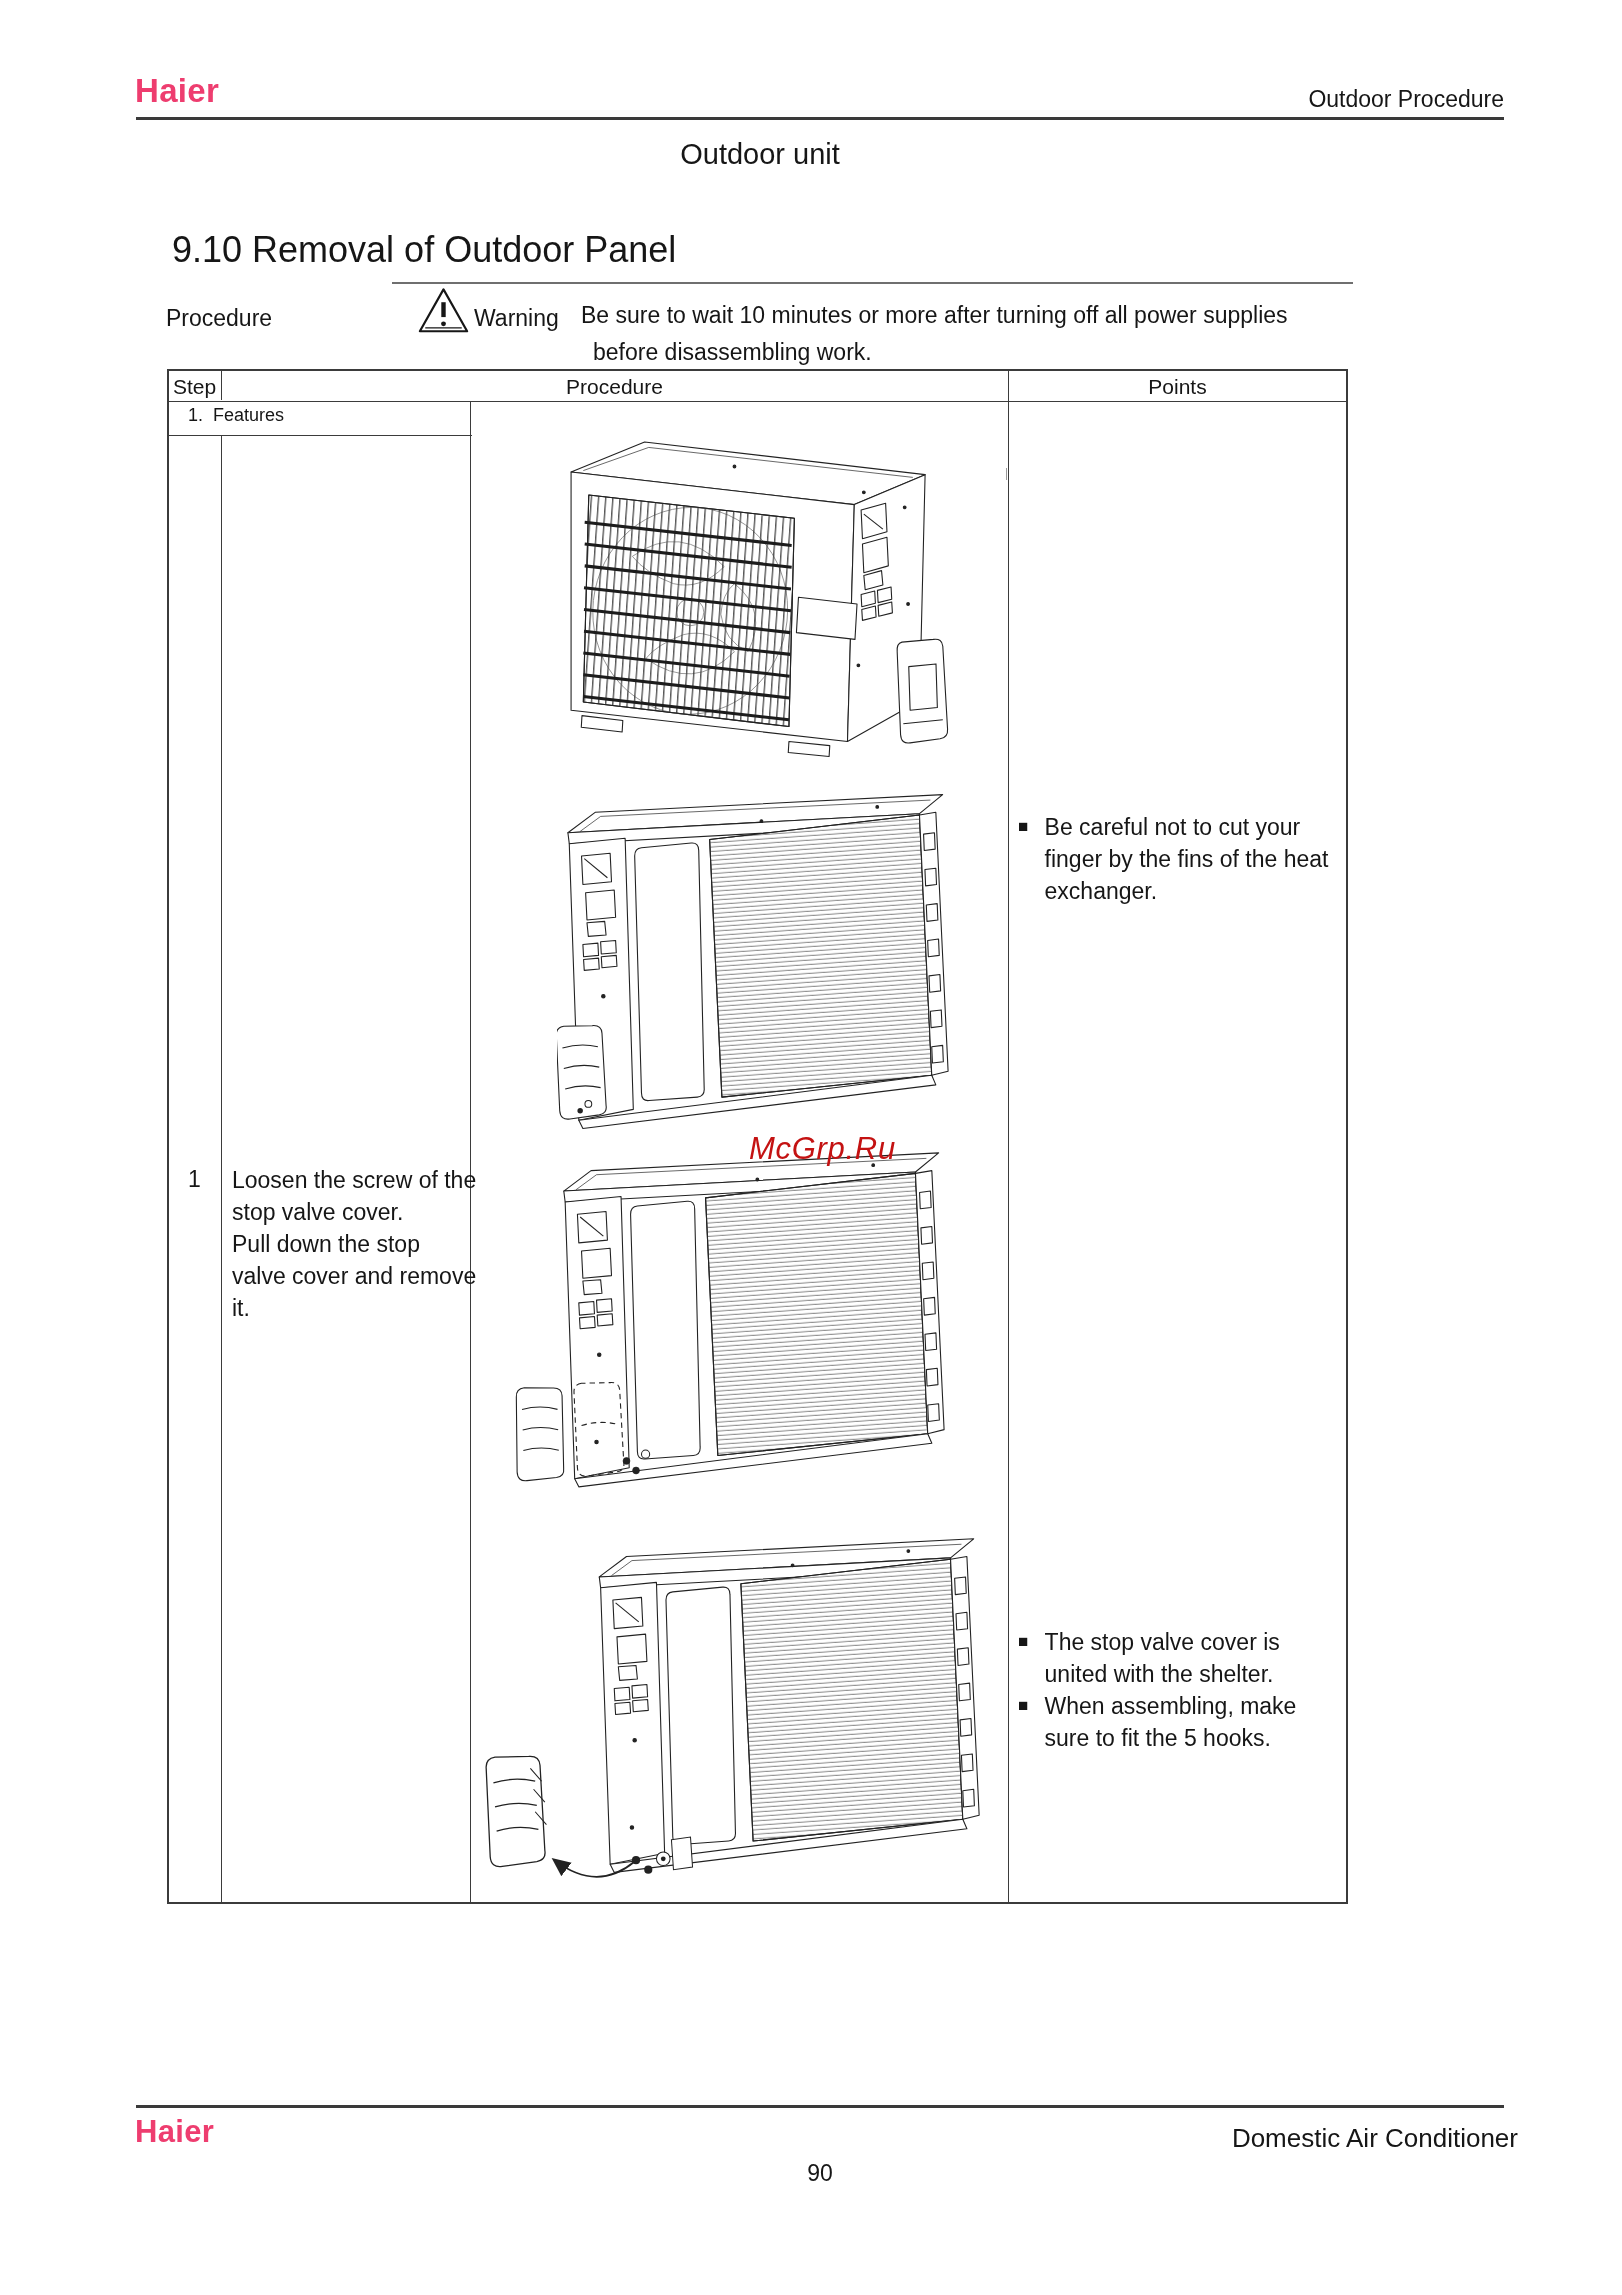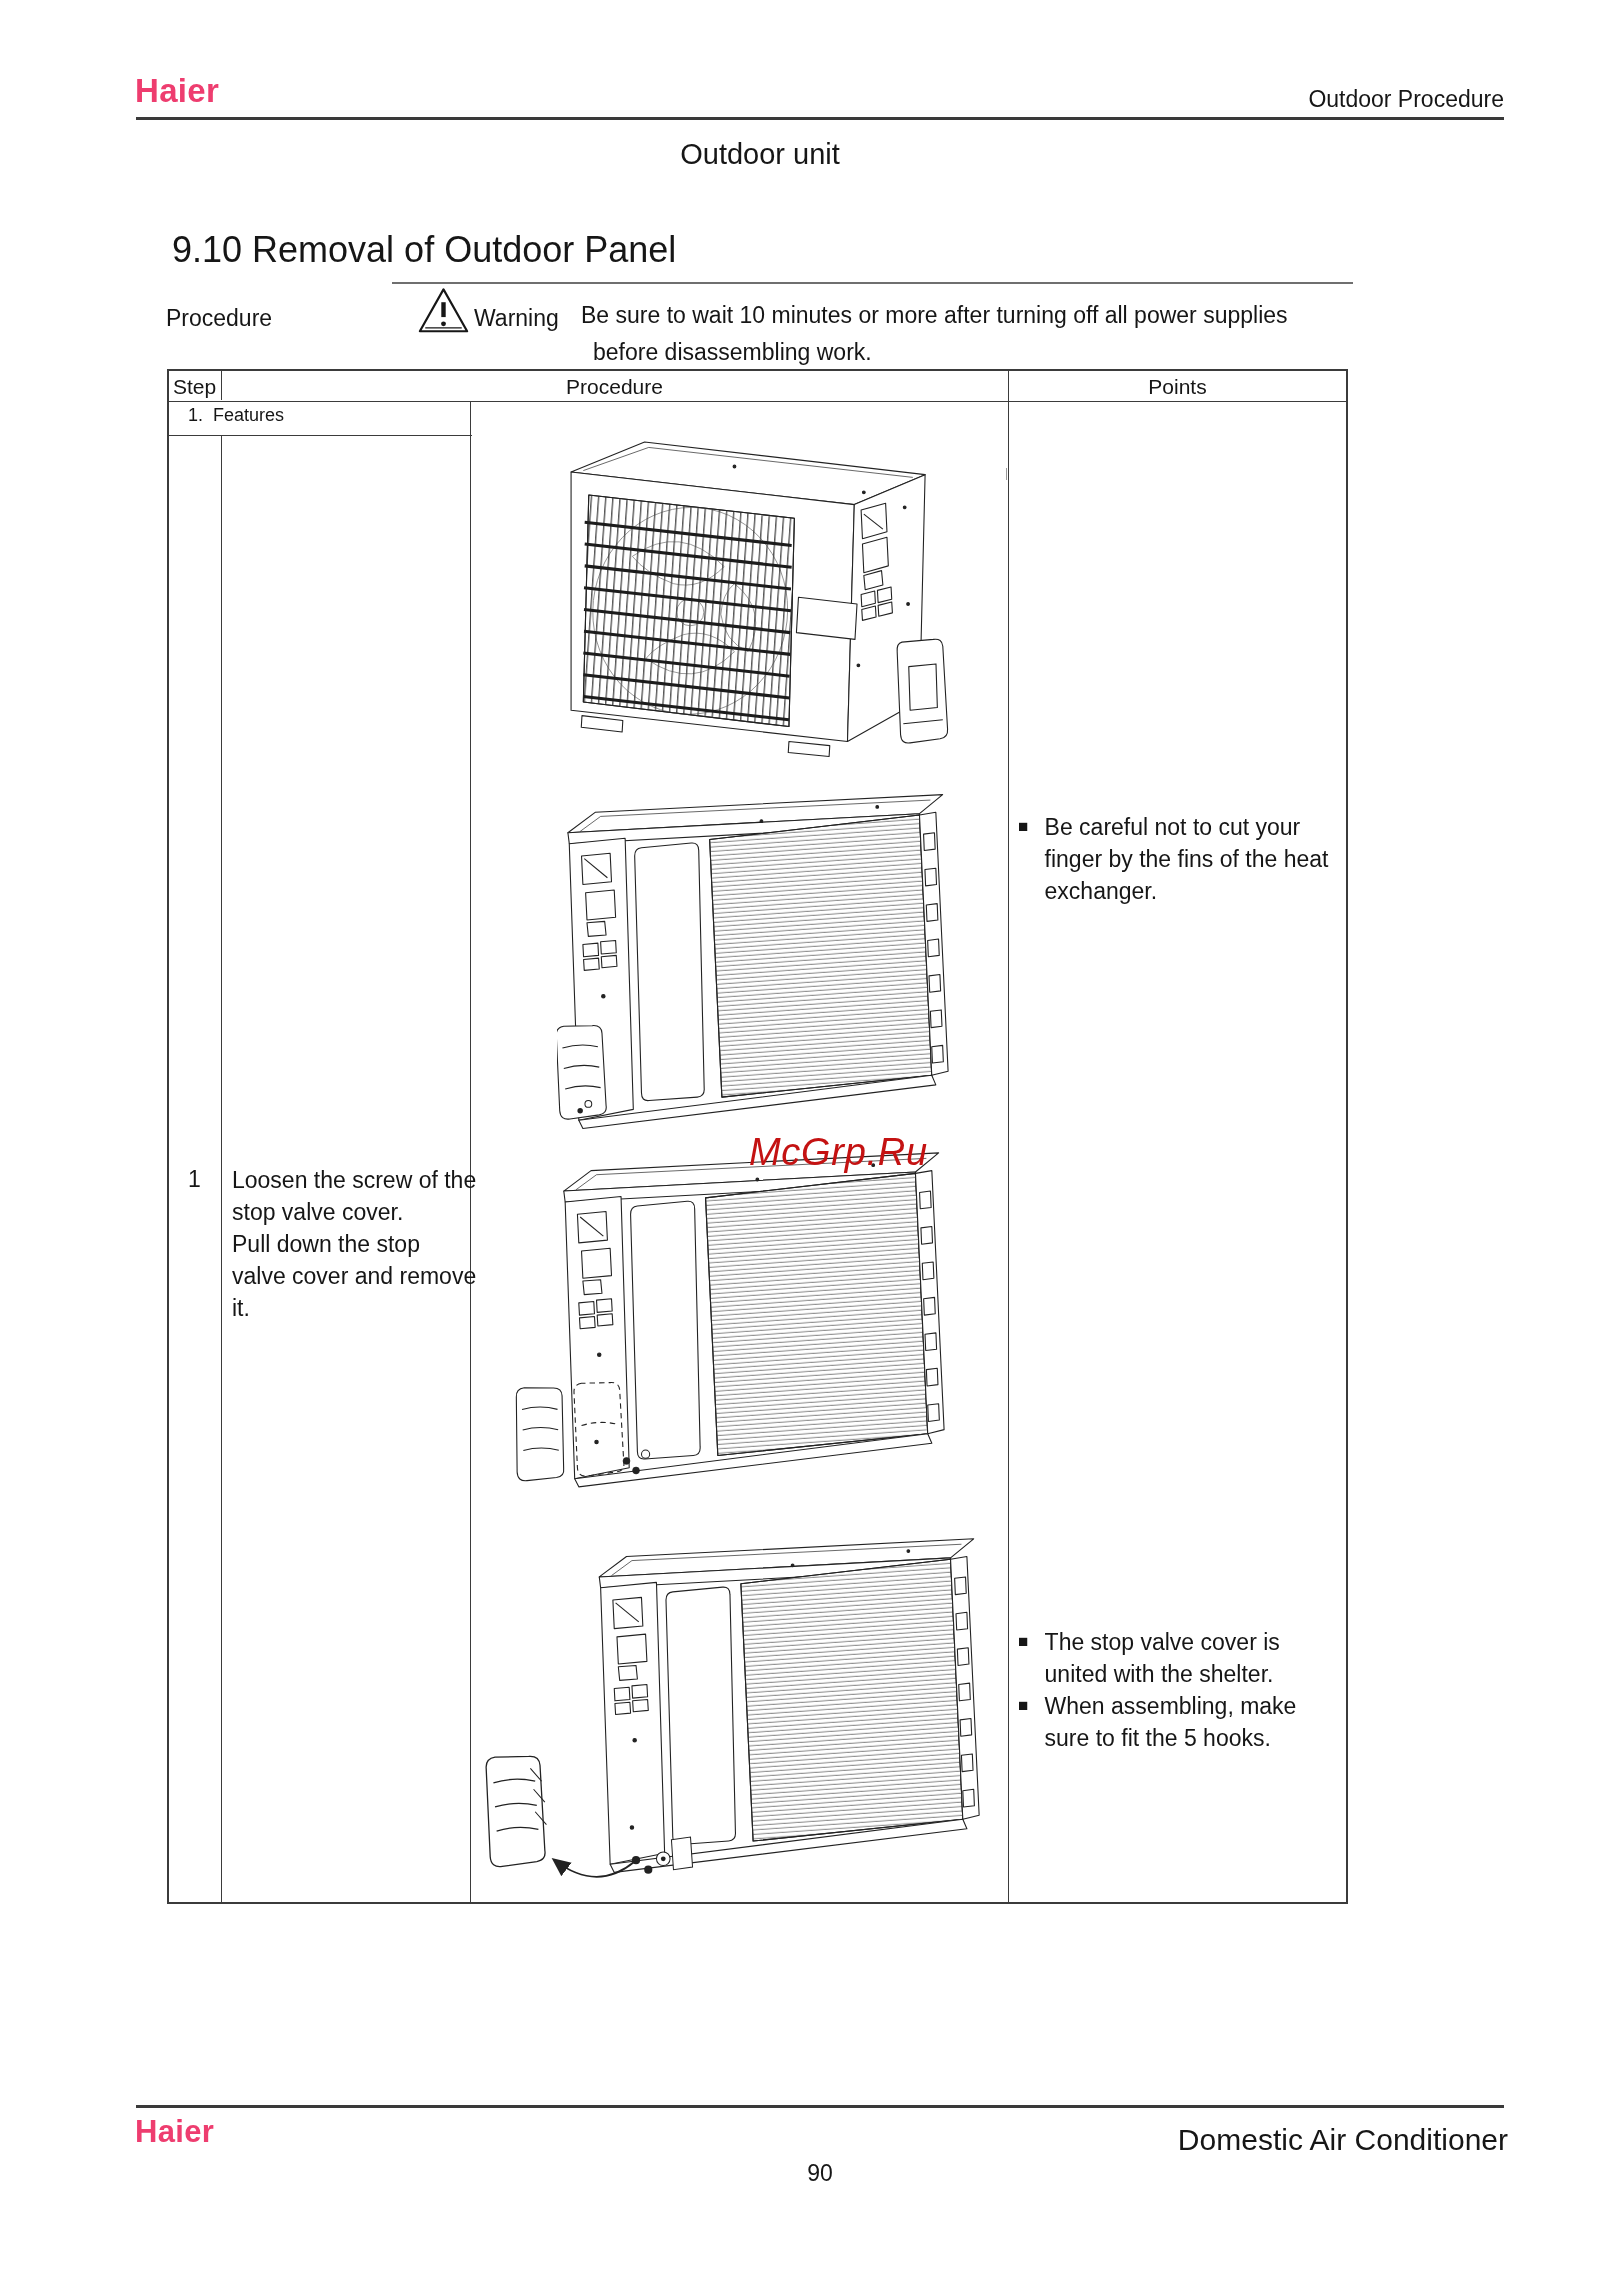--- a/index.html
+++ b/index.html
@@ -26,25 +26,25 @@
   
   .tline{background:#3b3b3b;}
   .t-outer{left:167px;top:369px;width:1181px;height:1535px;border:2px solid #3b3b3b;box-sizing:border-box;}
   .th{top:375px;font-size:21px;text-align:center;}
   .features{left:188px;top:405px;font-size:18px;}
   .step-num{left:167px;top:1166px;width:55px;text-align:center;font-size:23px;}
   .proc-text{left:232px;top:1164px;width:253px;font-size:23px;line-height:32px;}
   .points-block{width:323px;font-size:23px;line-height:32px;}
   .point-row{display:flex;align-items:flex-start;}
   .bullet{width:17.7px;margin-right:8.9px;font-size:17px;line-height:32px;flex:none;}
-  .watermark{left:749px;top:1131px;font-size:38px;font-style:italic;color:#C41212;letter-spacing:0.7px;}
+  .watermark{left:749px;top:1131px;font-size:31px;font-style:italic;color:#C41212;letter-spacing:0.7px;}
   .stray{left:1006px;top:468px;width:1.4px;height:11.6px;background:#9a9a9a;}
   .rule-bottom{left:136px;top:2105px;width:1368px;height:2.7px;}
   .brand-bottom{left:135px;top:2114px;font-size:31px;}
-  .ftr-right{right:114px;top:2123px;font-size:30px;}
+  .ftr-right{right:104px;top:2123px;font-size:26px;}
   .page-num{left:777px;top:2160px;width:86px;text-align:center;font-size:23px;}
   svg{display:block;}
 </style>
 </head>
 <body>
 
 <svg width="0" height="0" style="position:absolute" aria-hidden="true">
   <defs>
     <pattern id="finpat" width="8" height="6.5" patternUnits="userSpaceOnUse" patternTransform="rotate(-4)">
       <line x1="0" y1="3" x2="8" y2="3" stroke="#5a5a5a" stroke-width="1.1"></line>

